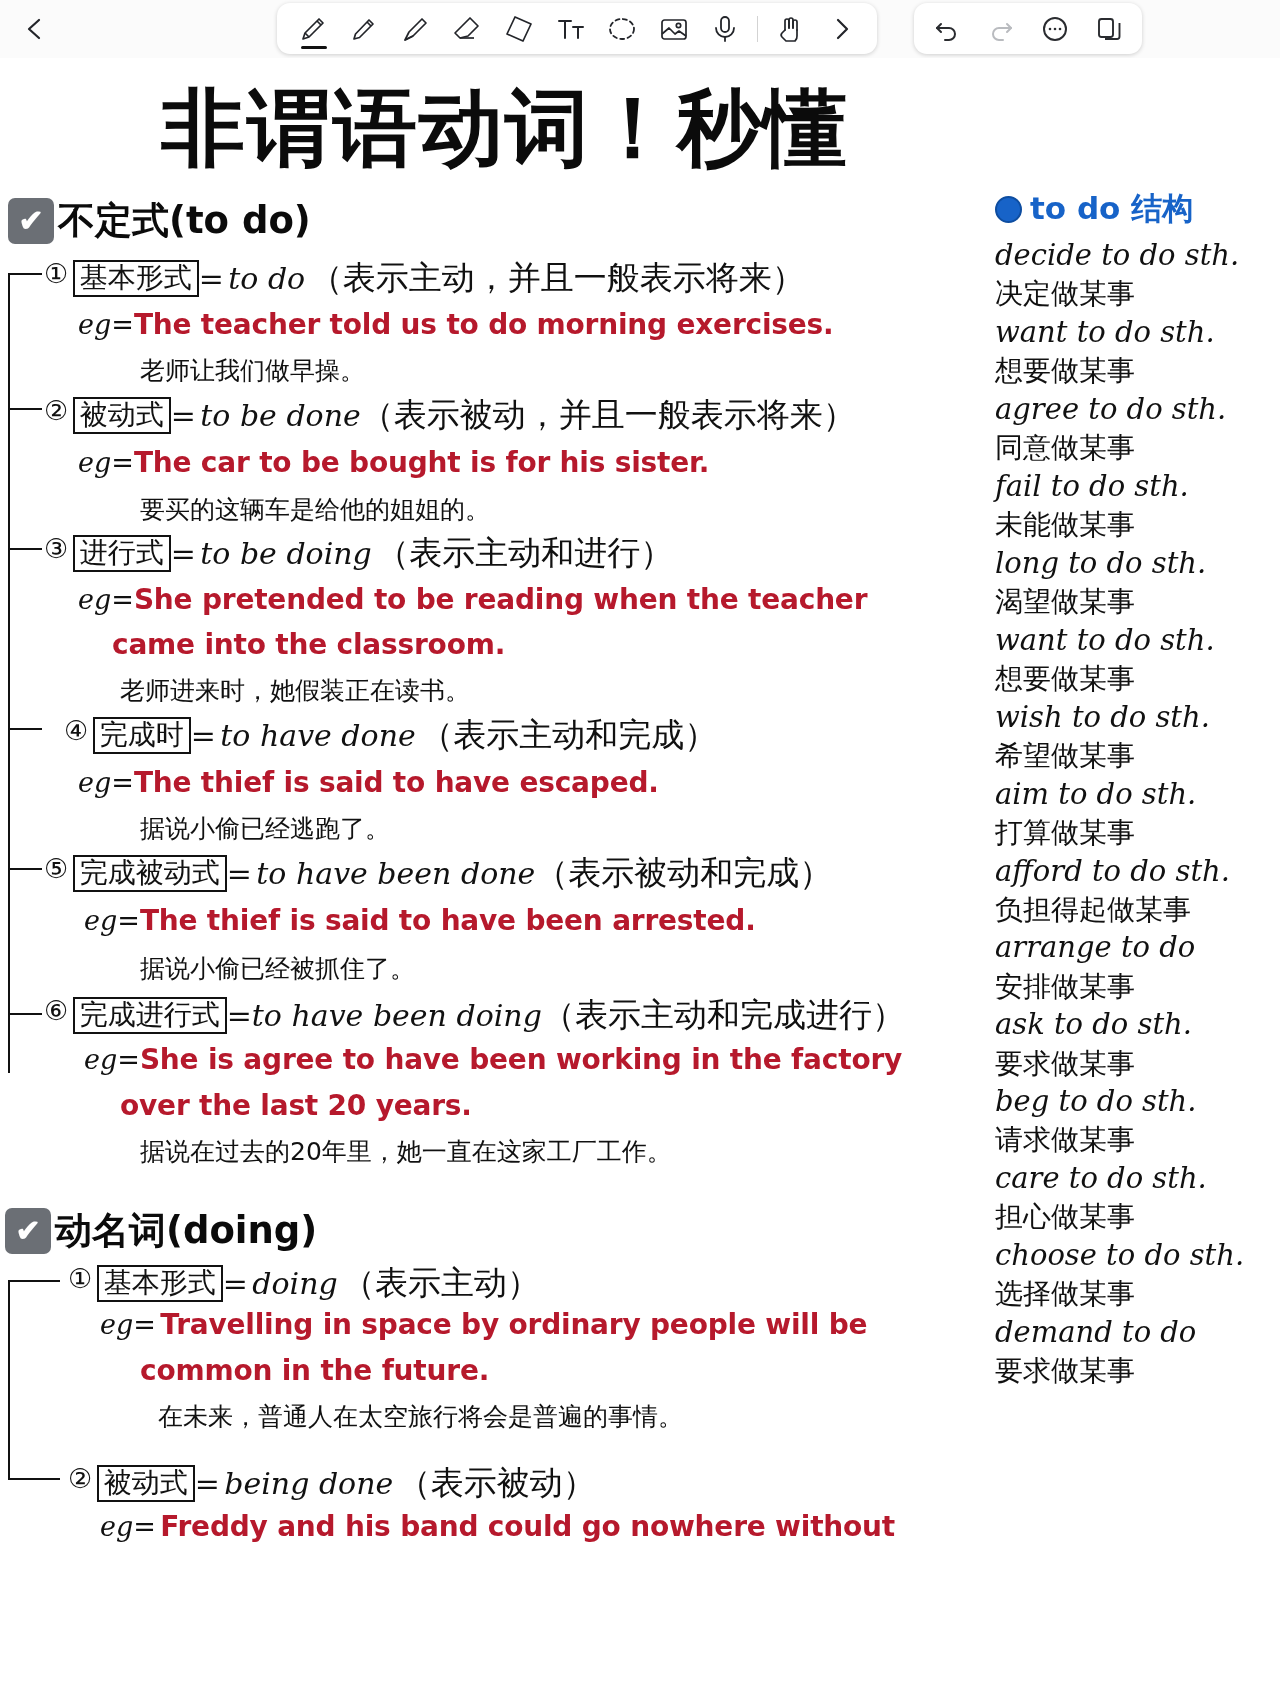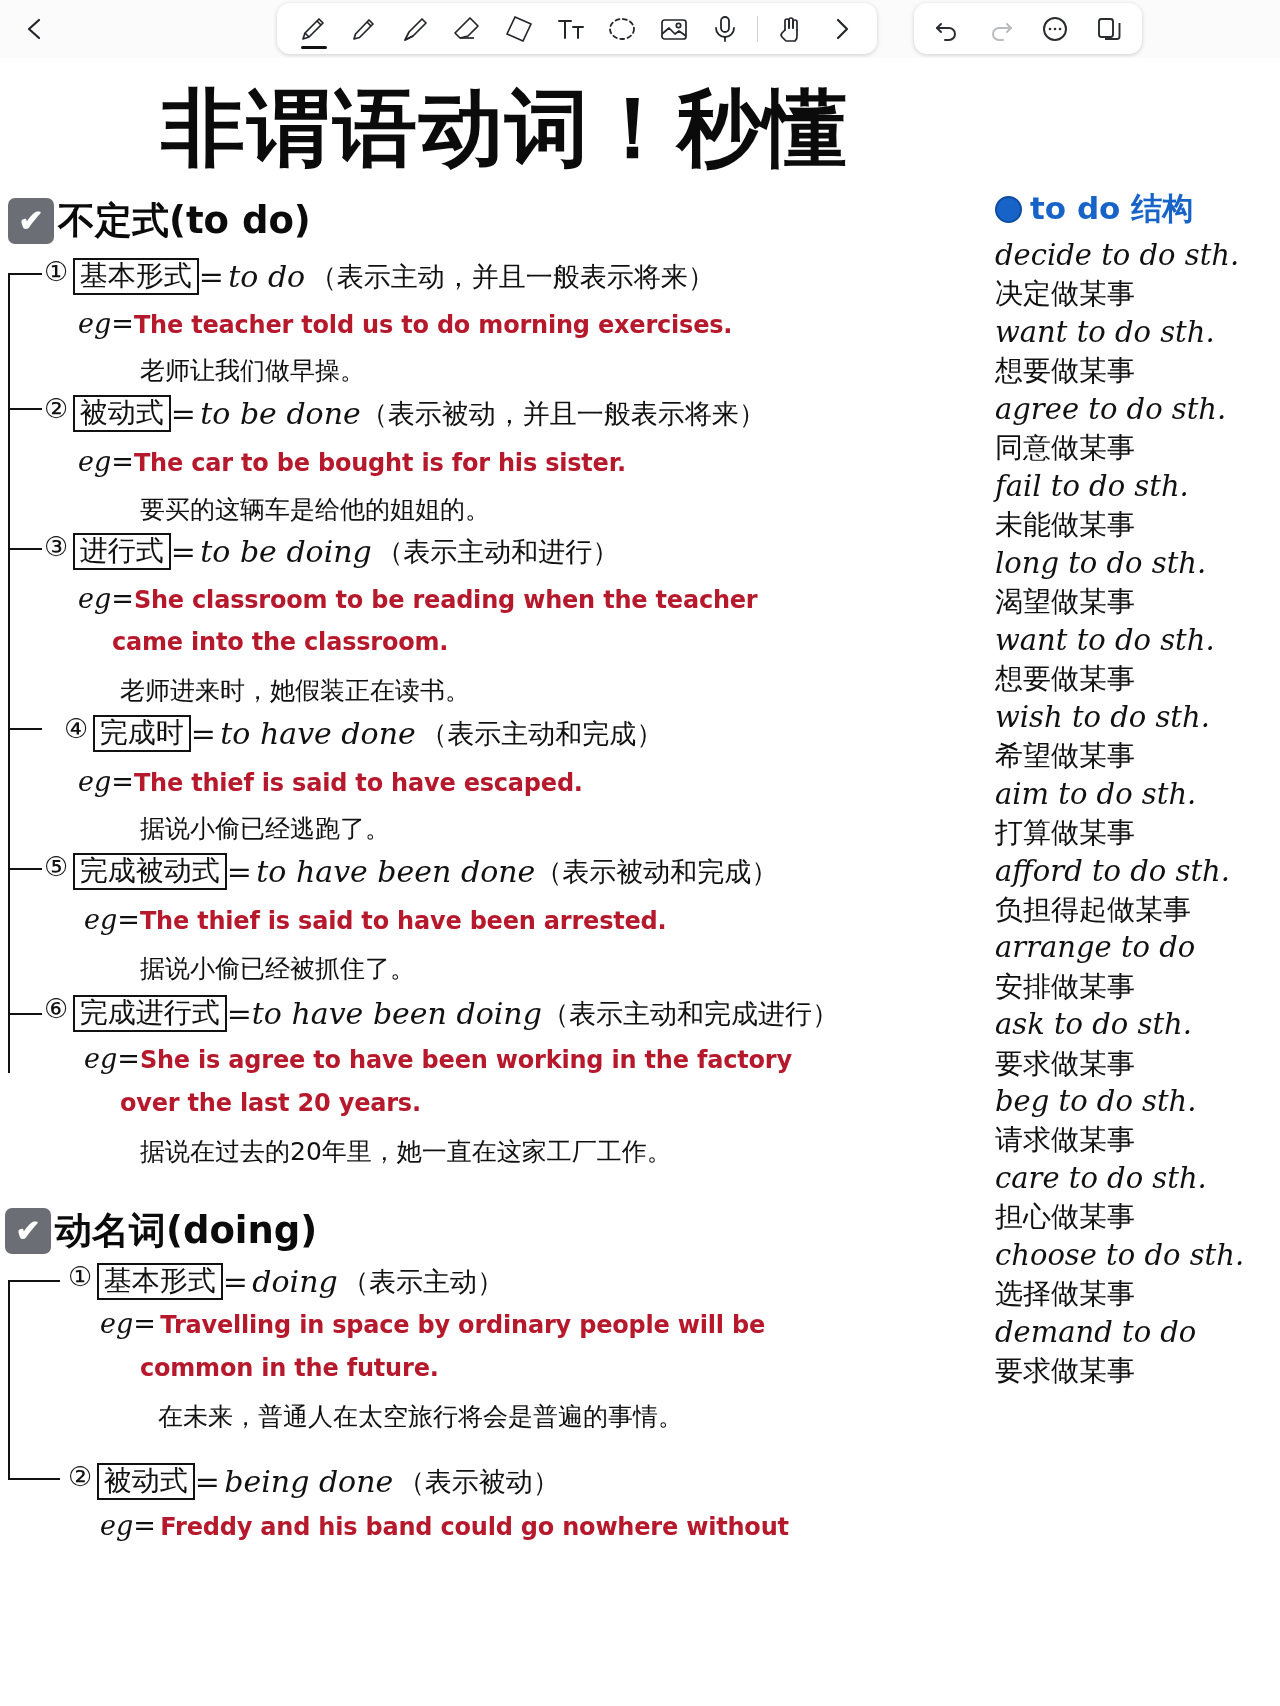--- a/index.html
+++ b/index.html
@@ -130,32 +130,32 @@
     vertical-align: middle;
   }
   .struct {
     font-family: "DejaVu Serif", serif;
     font-style: italic;
     font-size: 30px; color: #111;
     vertical-align: middle;
   }
   .note-cn {
     font-family: "DejaVu Sans", sans-serif;
-    font-size: 27px; color: #111;
+    font-size: 33px; color: #111;
     vertical-align: middle;
   }
   .eg-label {
     font-family: "DejaVu Serif", serif;
     font-style: italic;
     font-size: 27px; color: #111;
   }
   .eg-en {
     font-family: "DejaVu Sans", sans-serif;
     font-weight: 700;
-    font-size: 24px;
+    font-size: 28px;
     color: #b6192c;
     letter-spacing: -0.2px;
   }
   .tr-cn {
     font-family: "DejaVu Sans", sans-serif;
     font-size: 25px; color: #111;
   }
 
   
   .tree {
@@ -375,21 +375,21 @@
       <span class="tr-cn">要买的这辆车是给他的姐姐的。</span>
     </div>
 
     <div class="row" style="left:44px; top:473px;">
       <span class="num">③</span>
       <span class="boxcn">进行式</span><span class="struct">=</span>
       <span class="struct">to be doing</span>
       <span class="note-cn">（表示主动和进行）</span>
     </div>
     <div class="row" style="left:78px; top:525px;">
-      <span class="eg-label">eg=</span><span class="eg-en">She classroom </span><span class="eg-en u">to be reading</span><span class="eg-en"> when the teacher</span>
+      <span class="eg-label">eg=</span><span class="eg-en">She pretended </span><span class="eg-en u">to be reading</span><span class="eg-en"> when the teacher</span>
     </div>
     <div class="row" style="left:112px; top:570px;">
       <span class="eg-en">came into the classroom.</span>
     </div>
     <div class="row" style="left:120px; top:616px;">
       <span class="tr-cn">老师进来时，她假装正在读书。</span>
     </div>
 
     <div class="row" style="left:44px; top:655px;margin-left:20px;">
       <span class="num">④</span>

